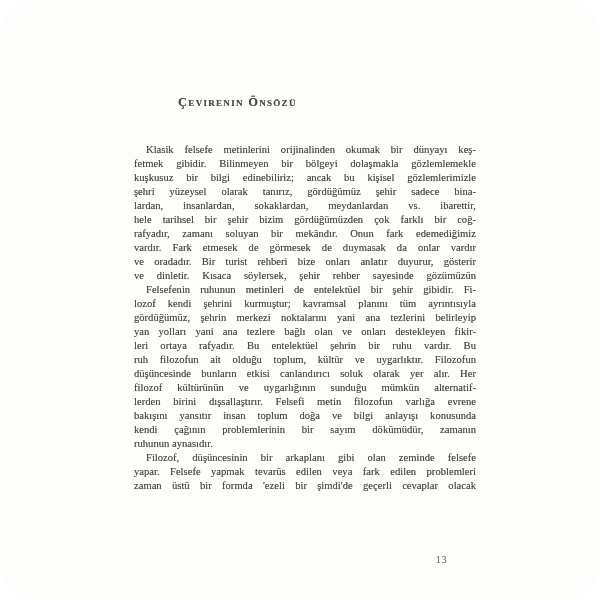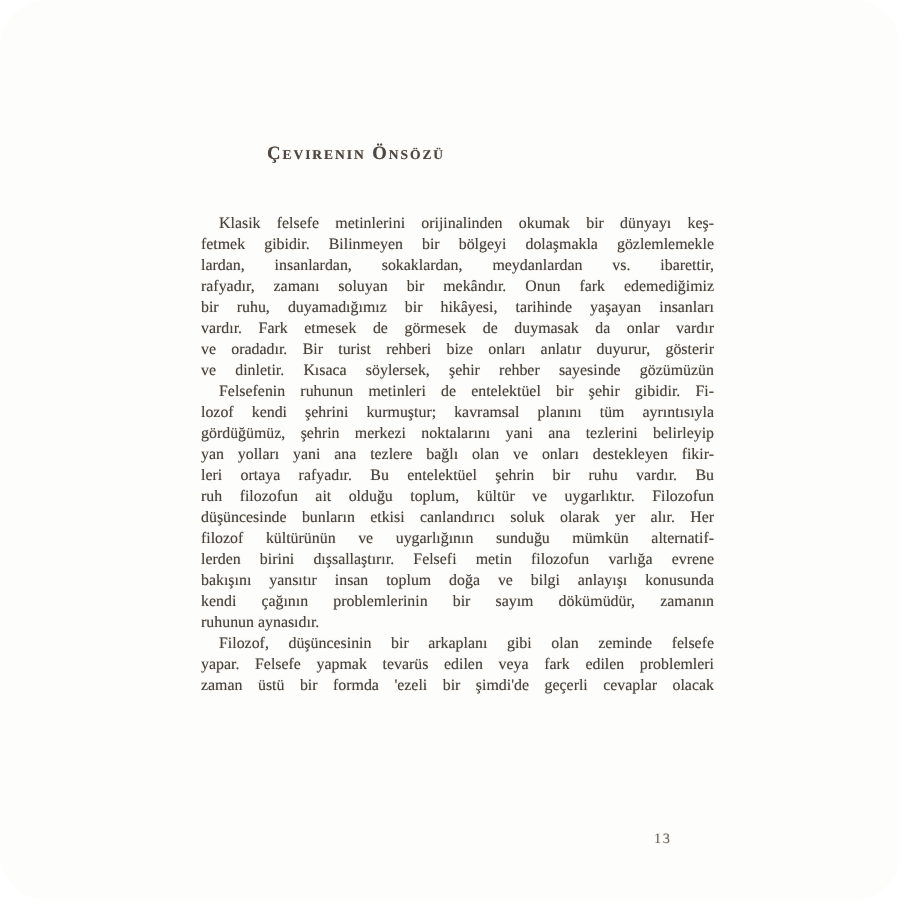--- a/index.html
+++ b/index.html
@@ -64,23 +64,25 @@
 </head>
 <body>
 
 <div class="page">
   <h1 class="heading">Çevirenin Önsözü</h1>
 
   <div class="text-block" id="text-block">
       <div class="paragraph">
         <div class="line indent">Klasik felsefe metinlerini orijinalinden okumak bir dünyayı keş-</div>
         <div class="line">fetmek gibidir. Bilinmeyen bir bölgeyi dolaşmakla gözlemlemekle</div>
+        <div class="line">kuşkusuz bir bilgi edinebiliriz; ancak bu kişisel gözlemlerimizle</div>
+        <div class="line">şehri yüzeysel olarak tanırız, gördüğümüz şehir sadece bina-</div>
         <div class="line">lardan, insanlardan, sokaklardan, meydanlardan vs. ibarettir,</div>
+        <div class="line">hele tarihsel bir şehir bizim gördüğümüzden çok farklı bir coğ-</div>
         <div class="line">rafyadır, zamanı soluyan bir mekândır. Onun fark edemediğimiz</div>
-        <div class="line">bir ruhu, duyamadığımız bir hikâyesi, tarihinde yaşayan insanları</div>
         <div class="line">vardır. Fark etmesek de görmesek de duymasak da onlar vardır</div>
         <div class="line">ve oradadır. Bir turist rehberi bize onları anlatır duyurur, gösterir</div>
         <div class="line">ve dinletir. Kısaca söylersek, şehir rehber sayesinde gözümüzün</div>
       </div>
       <div class="paragraph">
         <div class="line indent">Felsefenin ruhunun metinleri de entelektüel bir şehir gibidir. Fi-</div>
         <div class="line">lozof kendi şehrini kurmuştur; kavramsal planını tüm ayrıntısıyla</div>
         <div class="line">gördüğümüz, şehrin merkezi noktalarını yani ana tezlerini belirleyip</div>
         <div class="line">yan yolları yani ana tezlere bağlı olan ve onları destekleyen fikir-</div>
         <div class="line">leri ortaya rafyadır. Bu entelektüel şehrin bir ruhu vardır. Bu</div>

